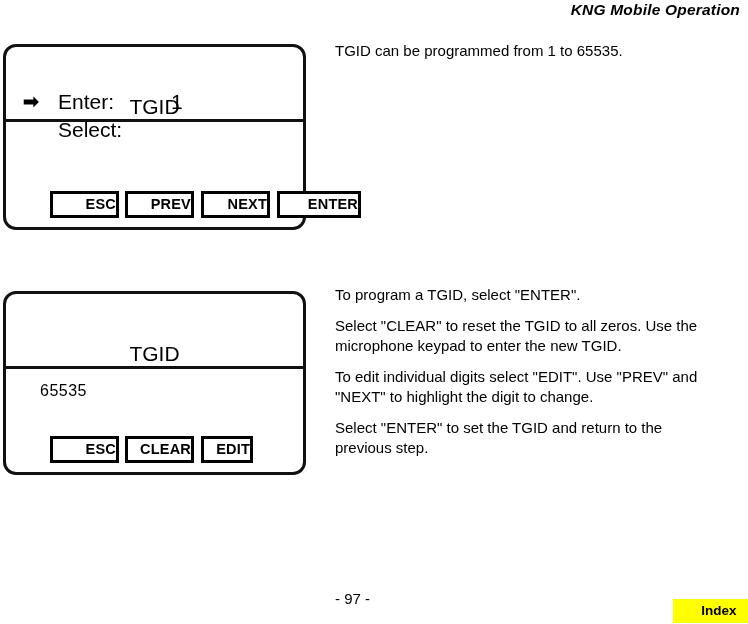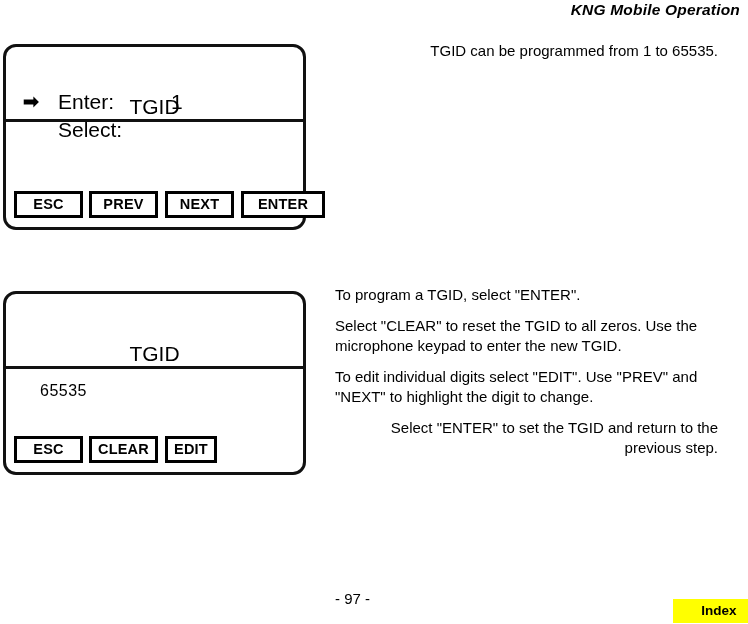--- a/index.html
+++ b/index.html
@@ -116,23 +116,24 @@
   .softkey {
     position: absolute;
     top: 0;
     height: 27px;
     box-sizing: border-box;
     border: 3px solid #000000;
     background: #ffffff;
     font-size: 14.5px;
     font-weight: bold;
     line-height: 21px;
-    text-align: center;
+    text-align: right;
     letter-spacing: 0.2px;
     color: #000000;
+    margin-left: 36px;
   }
 
   
   #lcd-1 .softkeys .sk0 { left: 0px;   width: 69px; }
   #lcd-1 .softkeys .sk1 { left: 75px;  width: 69px; }
   #lcd-1 .softkeys .sk2 { left: 151px; width: 69px; }
   #lcd-1 .softkeys .sk3 { left: 227px; width: 84px; }
 
   
   #lcd-2 .softkeys .sk0 { left: 0px;   width: 69px; }
@@ -152,21 +153,21 @@
     font-size: 15px;
     font-weight: bold;
     line-height: 21px;
     margin: 0 0 9px 0;
   }
   .para {
     font-size: 15px;
     line-height: 20px;
     margin: 0 0 11px 0;
   }
-  .para:last-child { margin-bottom: 0; text-align: right; }
+  .para:last-child { margin-bottom: 0; }
 
   
   .page-number {
     position: absolute;
     left: 335px;
     top: 589px;
     font-size: 15px;
     line-height: 20px;
   }
   .index-button {

